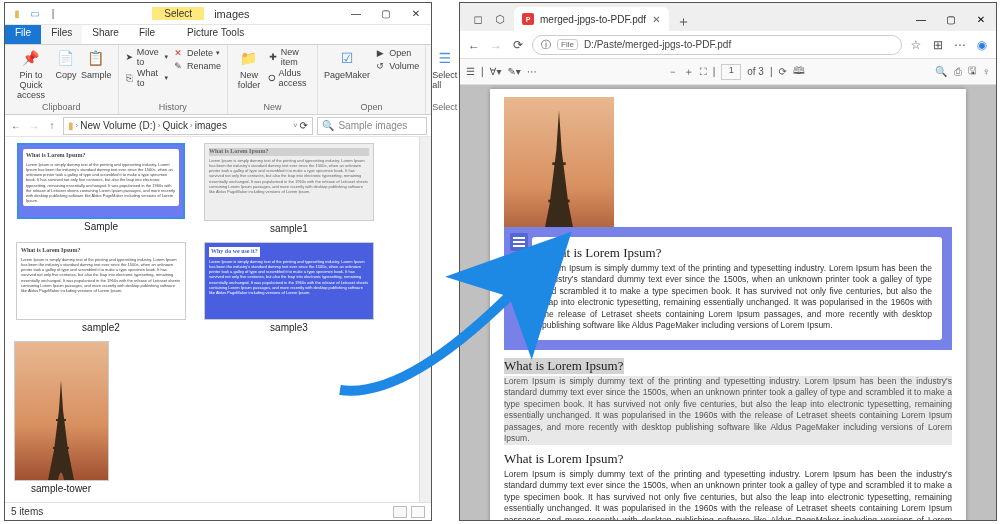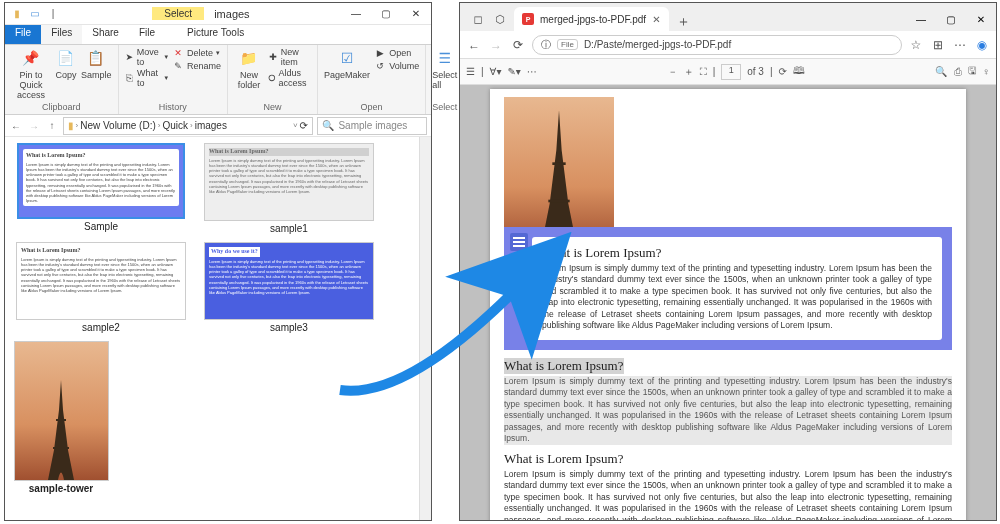--- a/index.html
+++ b/index.html
@@ -29,21 +29,21 @@
 .rsmall .sico { width: 12px; height: 12px; font-size: 9px; display: flex; align-items: center; justify-content: center; }
 .rlabel { font-size: 9px; color: #666; text-align: center; }
 .addr { height: 22px; display: flex; align-items: center; padding: 0 4px; gap: 4px; border-bottom: 1px solid #e5e5e5; }
 .navbtn { width: 14px; height: 14px; font-size: 10px; color: #555; display: flex; align-items: center; justify-content: center; }
 .crumbs { flex: 1; border: 1px solid #ccc; height: 18px; display: flex; align-items: center; font-size: 10px; padding: 0 4px; gap: 2px; color: #333; }
 .crumbs span.sep { color: #888; font-size: 8px; }
 .srch { width: 110px; border: 1px solid #ccc; height: 18px; font-size: 10px; color: #888; padding: 0 4px; display: flex; align-items: center; gap: 4px; }
 .filegrid { flex: 1; padding: 6px; display: flex; flex-wrap: wrap; gap: 8px; overflow: hidden; position: relative; align-content: flex-start; }
 .scroll { position: absolute; right: 0; top: 0; bottom: 0; width: 12px; background: #f0f0f0; border-left: 1px solid #ddd; }
 .fitem { width: 180px; display: flex; flex-direction: column; align-items: center; gap: 2px; }
-.fitem.narrow { width: 100px; font-weight: bold; }
+.fitem.narrow { width: 100px; }
 .thumb { width: 170px; height: 78px; border: 1px solid #ccc; background: #fff; padding: 4px; font-size: 5px; color: #444; overflow: hidden; line-height: 1.3; }
 .thumb.sel { border: 2px solid #3a8ee6; background: #6c7cf0; width: 168px; height: 76px; }
 .thumb.sel .inner { background: #fff; border-radius: 2px; padding: 3px; }
 .thumb .h { font-family: Georgia, serif; font-size: 6px; font-weight: bold; margin-bottom: 2px; }
 .thumb.gray .h { background: #d0d0d0; }
 .thumb.gray { background: #eee; color: #666; }
 .thumb.blue { background: #4a5fe0; color: #fff; }
 .thumb.blue .h { background: #fff; color: #4a5fe0; padding: 1px 2px; display: inline-block; }
 .thumb.tower { height: 140px; display: flex; align-items: flex-end; justify-content: center; background: linear-gradient(#e8b890 0%, #d89060 60%, #a05030 100%); padding: 0; width: 95px; overflow: visible; }
 .fname { font-size: 10px; color: #222; }
@@ -270,20 +270,27 @@
         <svg class="eiffel" viewBox="0 0 30 100">
           <path d="M15 0 L13 30 L8 70 L2 100 L12 100 Q15 85 18 100 L28 100 L22 70 L17 30 Z" fill="#3a2a1a"></path>
           <line x1="10" y1="40" x2="20" y2="40" stroke="#3a2a1a" stroke-width="2"></line>
           <line x1="7" y1="68" x2="23" y2="68" stroke="#3a2a1a" stroke-width="2"></line>
         </svg>
       </div>
       <div class="fname">sample-tower</div>
     </div>
   </div>
 
+  <div class="status">
+    <span>5 items</span>
+    <div class="viewbtns">
+      <div class="vb"></div>
+      <div class="vb"></div>
+    </div>
+  </div>
 </div>
 
 <div class="browser">
   <div class="btabs">
     <div class="bprof">
       <div>◻</div>
       <div>⬡</div>
     </div>
     <div class="btab">
       <div class="pdfico">P</div>

